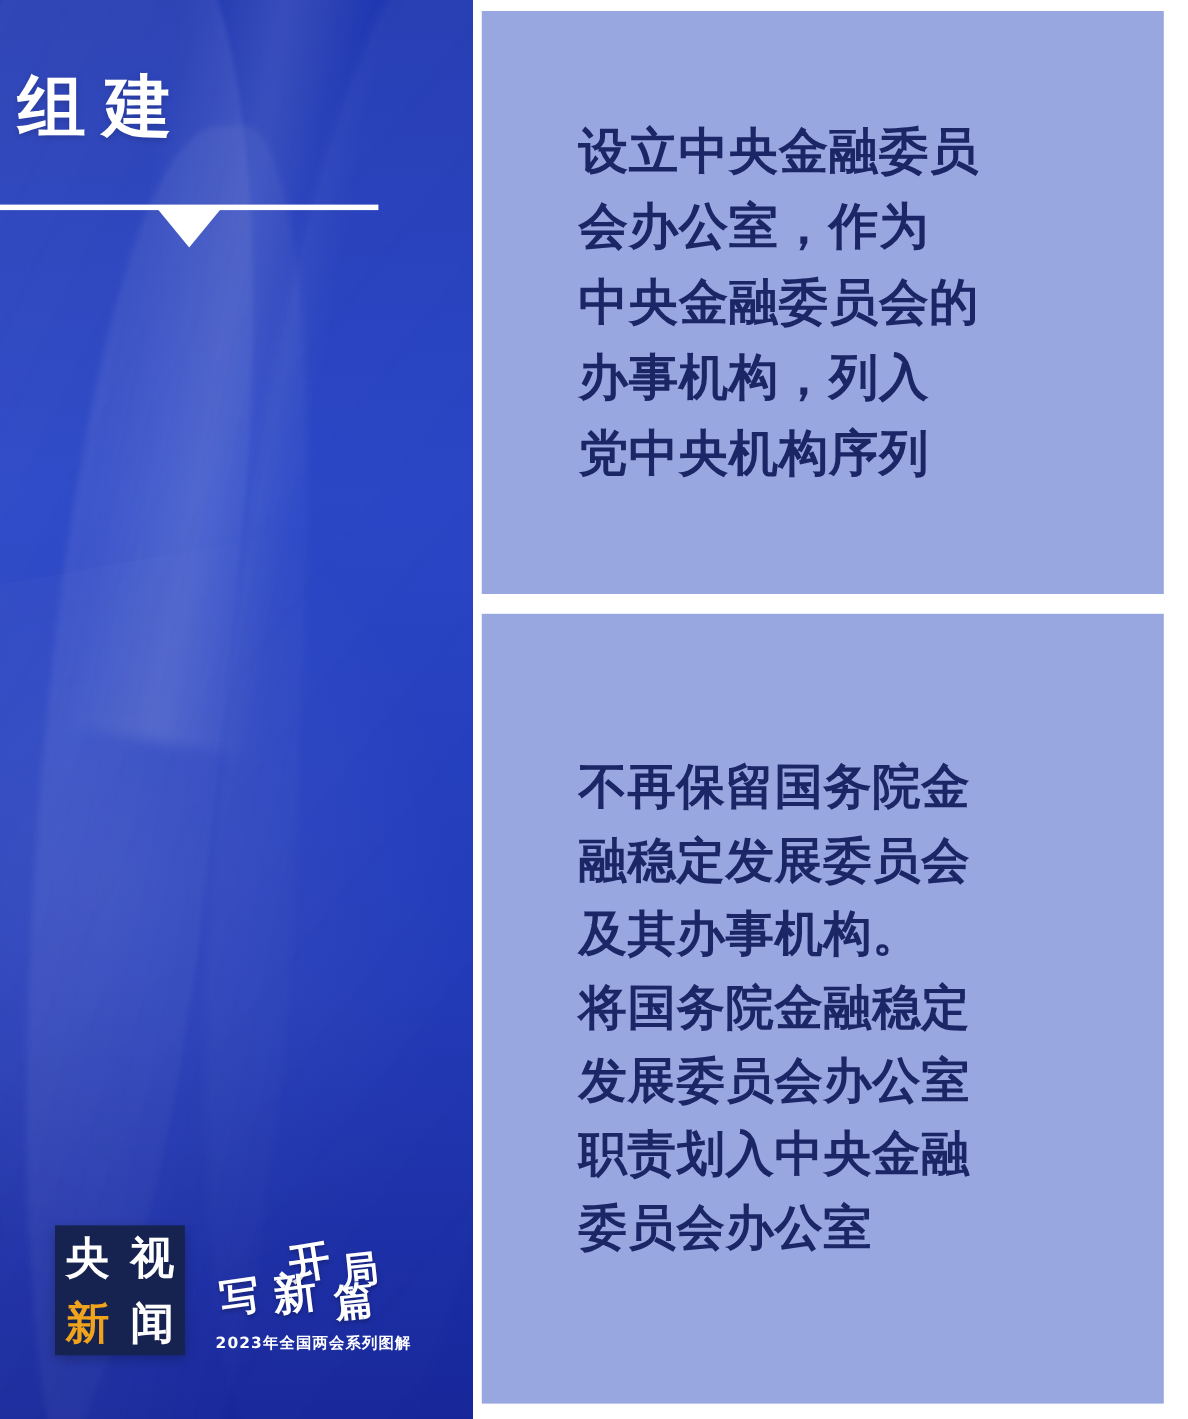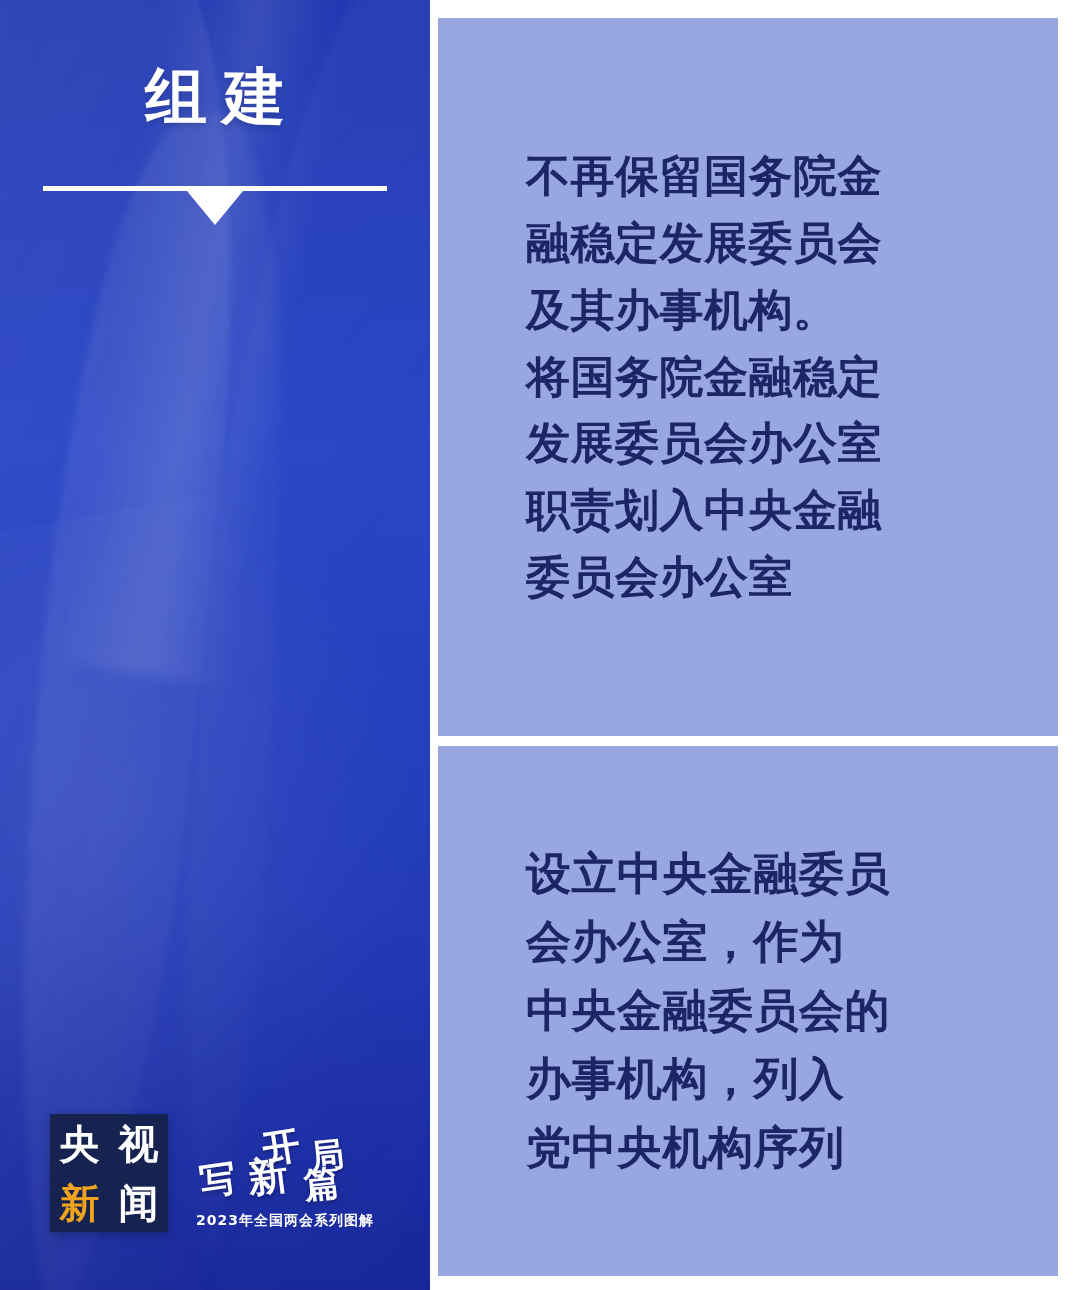--- a/index.html
+++ b/index.html
@@ -85,21 +85,21 @@
     transform: rotate(10deg);
     filter: blur(6px);
   }
 
   .left-inner {
     position: relative;
     z-index: 2;
     height: 100%;
     display: flex;
     flex-direction: column;
-    align-items: center;
+    align-items: flex-start;
     gap: 28px;
   }
 
   .kicker {
     margin-top: 66px;
     color: #ffffff;
     font-size: 62px;
     font-weight: 700;
     letter-spacing: 16px;
     text-indent: 16px;
@@ -290,31 +290,31 @@
             <div class="cw cw-xin">新</div>
             <div class="cw cw-pian">篇</div>
           </div>
           <div class="campaign-sub">2023年全国两会系列图解</div>
         </div>
       </div>
     </div>
   </div>
 
   <div class="right-panel">
+    <div class="card card-top">
+      <div class="card-text">设立中央金融委员
+会办公室，作为
+中央金融委员会的
+办事机构，列入
+党中央机构序列</div>
+    </div>
     <div class="card card-bottom">
       <div class="card-text">不再保留国务院金
 融稳定发展委员会
 及其办事机构。
 将国务院金融稳定
 发展委员会办公室
 职责划入中央金融
 委员会办公室</div>
     </div>
-    <div class="card card-top">
-      <div class="card-text">设立中央金融委员
-会办公室，作为
-中央金融委员会的
-办事机构，列入
-党中央机构序列</div>
-    </div>
   </div>
 
 </div>
 
 </body></html>

